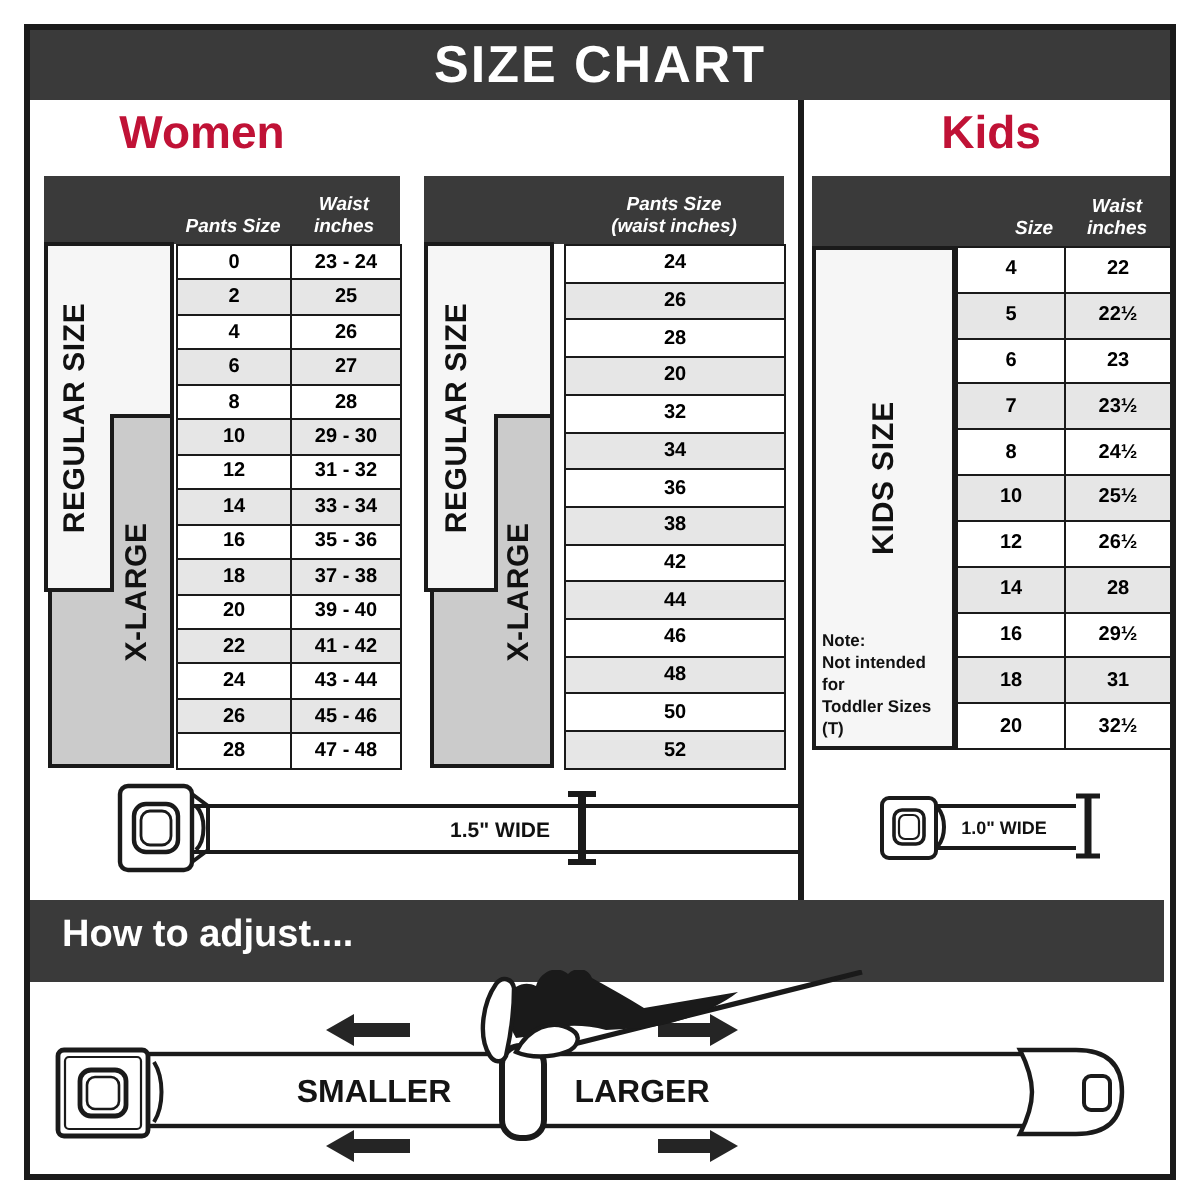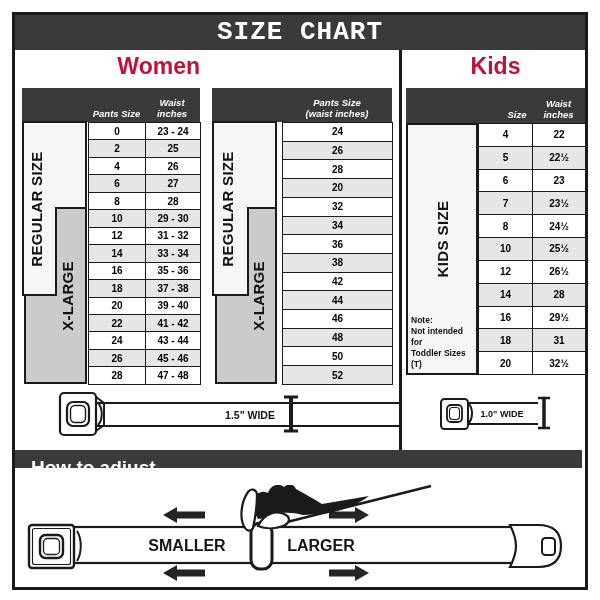--- a/index.html
+++ b/index.html
@@ -2,22 +2,22 @@
 <html><head>
 <meta charset="utf-8">
 <style>
   html,body{margin:0;padding:0;background:#fff;}
   #page{position:relative;width:600px;height:600px;background:#fff;
         font-family:"Liberation Sans",sans-serif;overflow:hidden;}
   .abs{position:absolute;}
   .frame{left:12px;top:12px;width:576px;height:578px;border:3px solid #1a1a1a;box-sizing:border-box;}
   .bar{background:#3a3a3a;color:#fff;font-weight:bold;box-sizing:border-box;}
   .title-bar{left:15px;top:15px;width:570px;height:35px;font-size:26px;letter-spacing:1px;
-             text-align:center;line-height:35px;font-family:Liberation Mono, monospace;}
-  .howto-bar{left:15px;top:450px;width:567px;height:18px;font-size:19px;line-height:35px;
+             text-align:center;line-height:35px;}
+  .howto-bar{left:15px;top:450px;width:567px;height:41px;font-size:19px;line-height:35px;
              padding-left:16px;}
   .divider{left:399px;top:50px;width:3px;height:400px;background:#1a1a1a;}
   .col-heading{top:53px;height:30px;color:#c01236;font-weight:bold;font-size:23px;text-align:center;}
   .table-block{position:absolute;}
   .thead{position:absolute;left:0;top:0;width:100%;background:#3a3a3a;}
   .th{position:absolute;color:#fff;font-weight:bold;font-size:9.5px;text-align:center;line-height:10.5px;font-style:italic;}
   .grid{position:absolute;border-collapse:collapse;table-layout:fixed;}
   .grid td{border:1.6px solid #1a1a1a;text-align:center;vertical-align:middle;
            font-weight:bold;font-size:10px;background:#fff;padding:0;}
   .grid tr:nth-child(even) td{background:#e6e6e6;}
@@ -45,21 +45,21 @@
 <div id="page">
 
   <div class="abs frame"></div>
 
   <div class="abs bar title-bar">
     <span>SIZE CHART</span>
   </div>
 
   <div class="abs divider"></div>
 
-  <div class="abs col-heading" style="left:22px;width:178px;text-align:right;">Women</div>
+  <div class="abs col-heading" style="left:12px;width:178px;">Women</div>
   <div class="abs col-heading" style="left:406px;width:179px;">Kids</div>
 
   <div class="table-block" style="left:22px;top:88px;width:178px;height:297px;">
     <div class="thead" style="height:34px;">
       <div class="th" style="left:66px;width:57px;bottom:3px;">Pants Size</div>
       <div class="th" style="left:123px;width:54px;bottom:3px;">
         <div>Waist</div>
         <div>inches</div>
       </div>
     </div>

